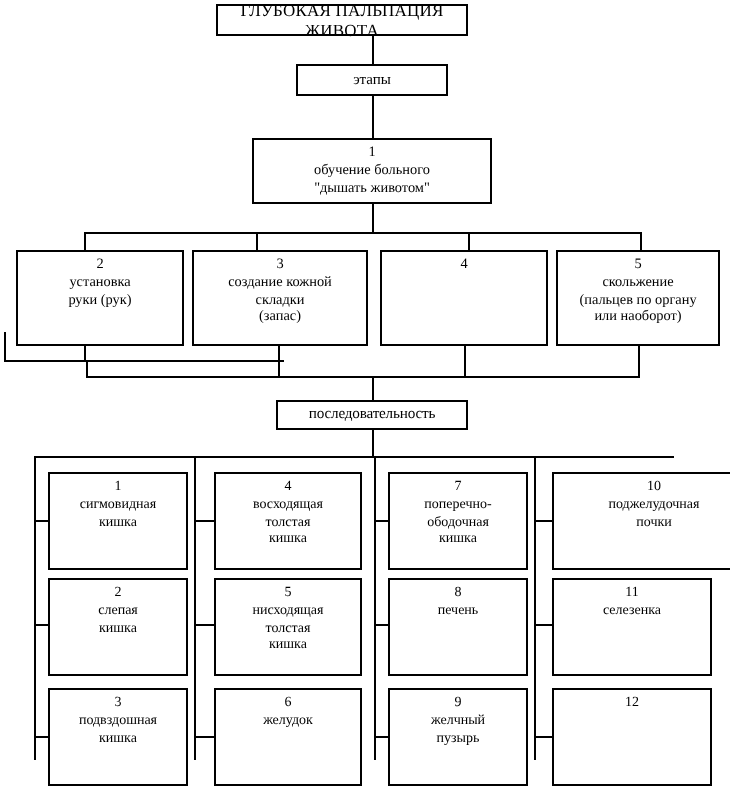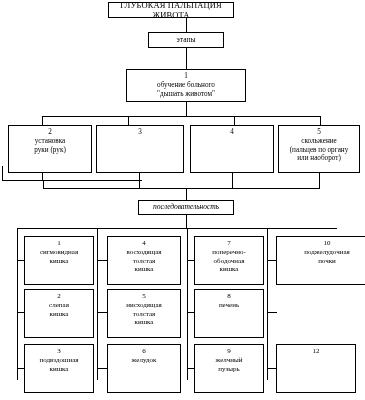--- a/index.html
+++ b/index.html
@@ -107,20 +107,23 @@
   <div class="line vline" style="left:320px; top:116px; height:9px;"></div>
 
   <div class="box step-box" style="left:8px; top:125px; width:84px; height:48px;">
     <span class="num">2</span>
     <span class="lbl">установка
 руки (рук)</span>
   </div>
 
   <div class="box step-box" style="left:96px; top:125px; width:88px; height:48px;">
     <span class="num">3</span>
+    <span class="lbl">создание кожной
+складки
+(запас)</span>
   </div>
 
   <div class="box step-box" style="left:190px; top:125px; width:84px; height:48px;">
     <span class="num">4</span>
   </div>
 
   <div class="box step-box" style="left:278px; top:125px; width:82px; height:48px;">
     <span class="num">5</span>
     <span class="lbl">скольжение
 (пальцев по органу
@@ -132,21 +135,21 @@
   <div class="line vline" style="left:232px; top:173px; height:15px;"></div>
   <div class="line vline" style="left:319px; top:173px; height:15px;"></div>
 
   <div class="line hline" style="left:2px; top:180px; width:140px;"></div>
   <div class="line vline" style="left:2px; top:166px; height:15px;"></div>
 
   <div class="line hline" style="left:43px; top:188px; width:277px;"></div>
   <div class="line vline" style="left:43px; top:180px; height:9px;"></div>
   <div class="line vline" style="left:186px; top:188px; height:12px;"></div>
 
-  <div class="box seq-box" style="left:138px; top:200px; width:96px; height:15px;font-style:italic;">
+  <div class="box seq-box" style="left:138px; top:200px; width:96px; height:15px;">
     <span class="lbl">последовательность</span>
   </div>
 
   <div class="line vline" style="left:186px; top:215px; height:13px;"></div>
   <div class="line hline" style="left:17px; top:228px; width:320px;"></div>
 
   <div class="line vline" style="left:17px; top:228px; height:152px;"></div>
   <div class="line vline" style="left:97px; top:228px; height:152px;"></div>
   <div class="line vline" style="left:187px; top:228px; height:152px;"></div>
   <div class="line vline" style="left:267px; top:228px; height:152px;"></div>
@@ -214,17 +217,21 @@
     <span class="num">9</span>
     <span class="lbl">желчный
 пузырь</span>
   </div>
 
   <div class="box organ-box" style="left:276px; top:236px; width:102px; height:49px;">
     <span class="num">10</span>
     <span class="lbl">поджелудочная
 почки</span>
   </div>
+  <div class="box organ-box" style="left:276px; top:289px; width:80px; height:49px;">
+    <span class="num">11</span>
+    <span class="lbl">селезенка</span>
+  </div>
   <div class="box organ-box" style="left:276px; top:344px; width:80px; height:49px;">
     <span class="num">12</span>
   </div>
 
 </div>
 
 </body></html>

